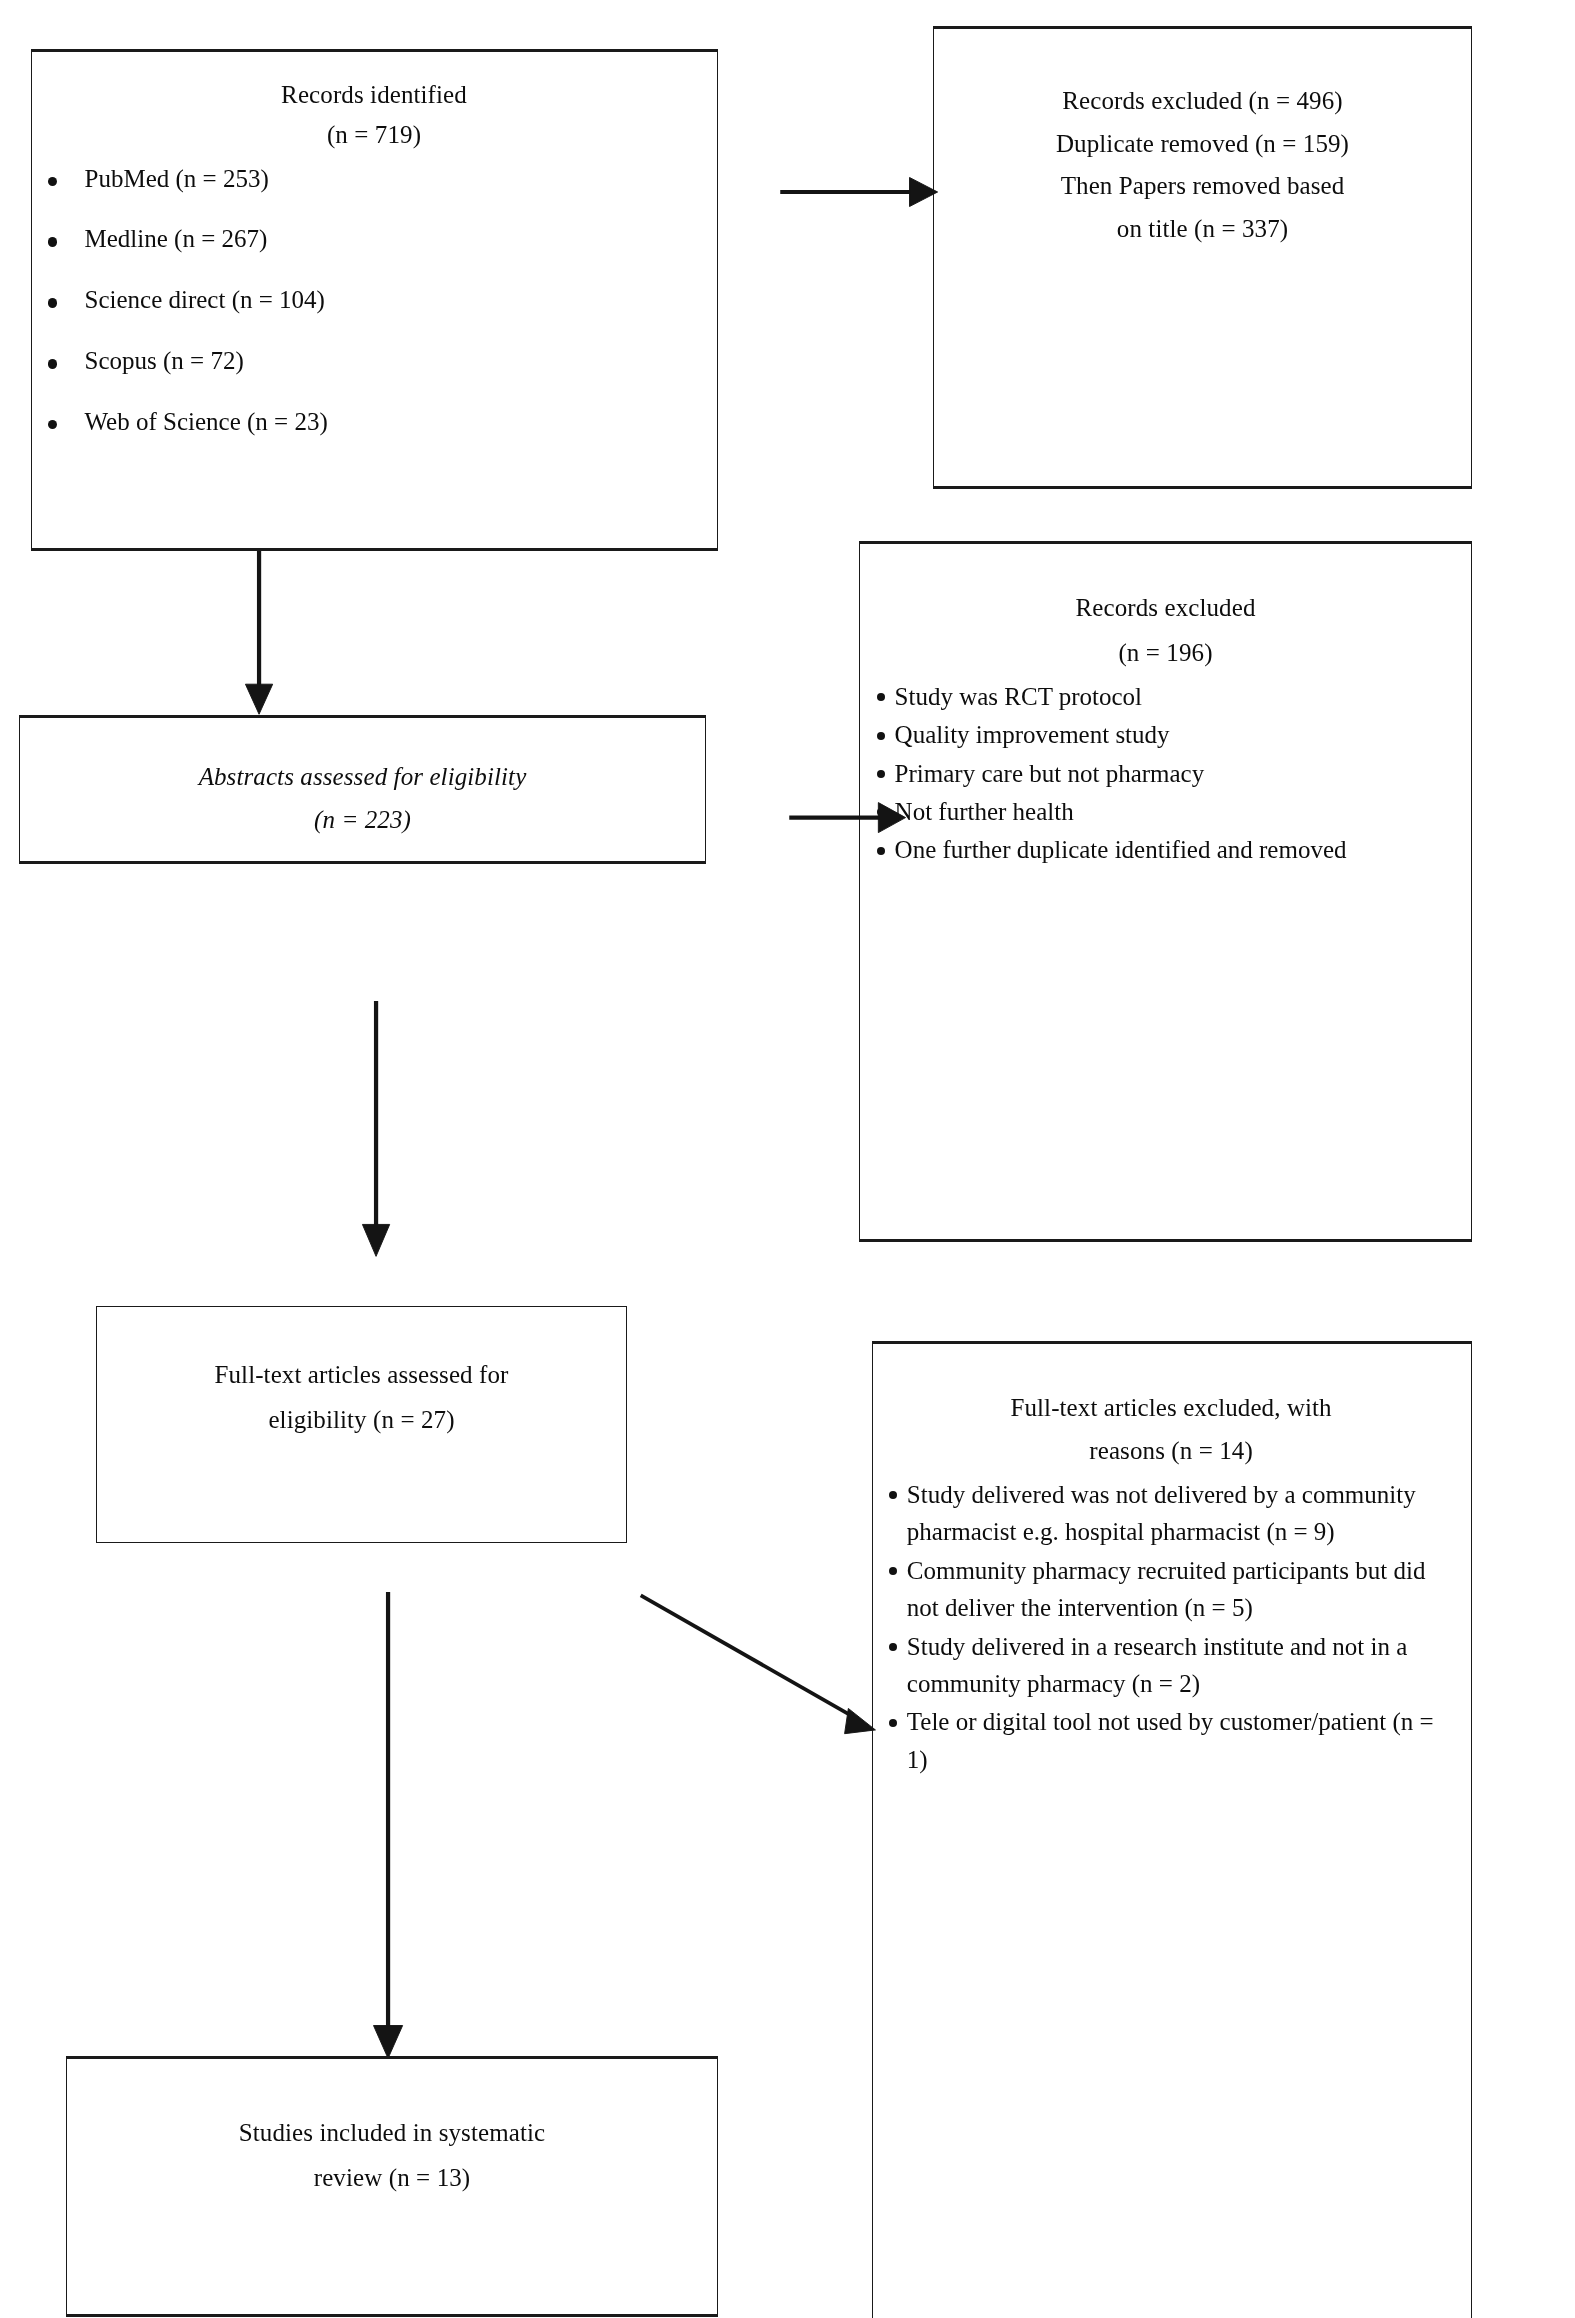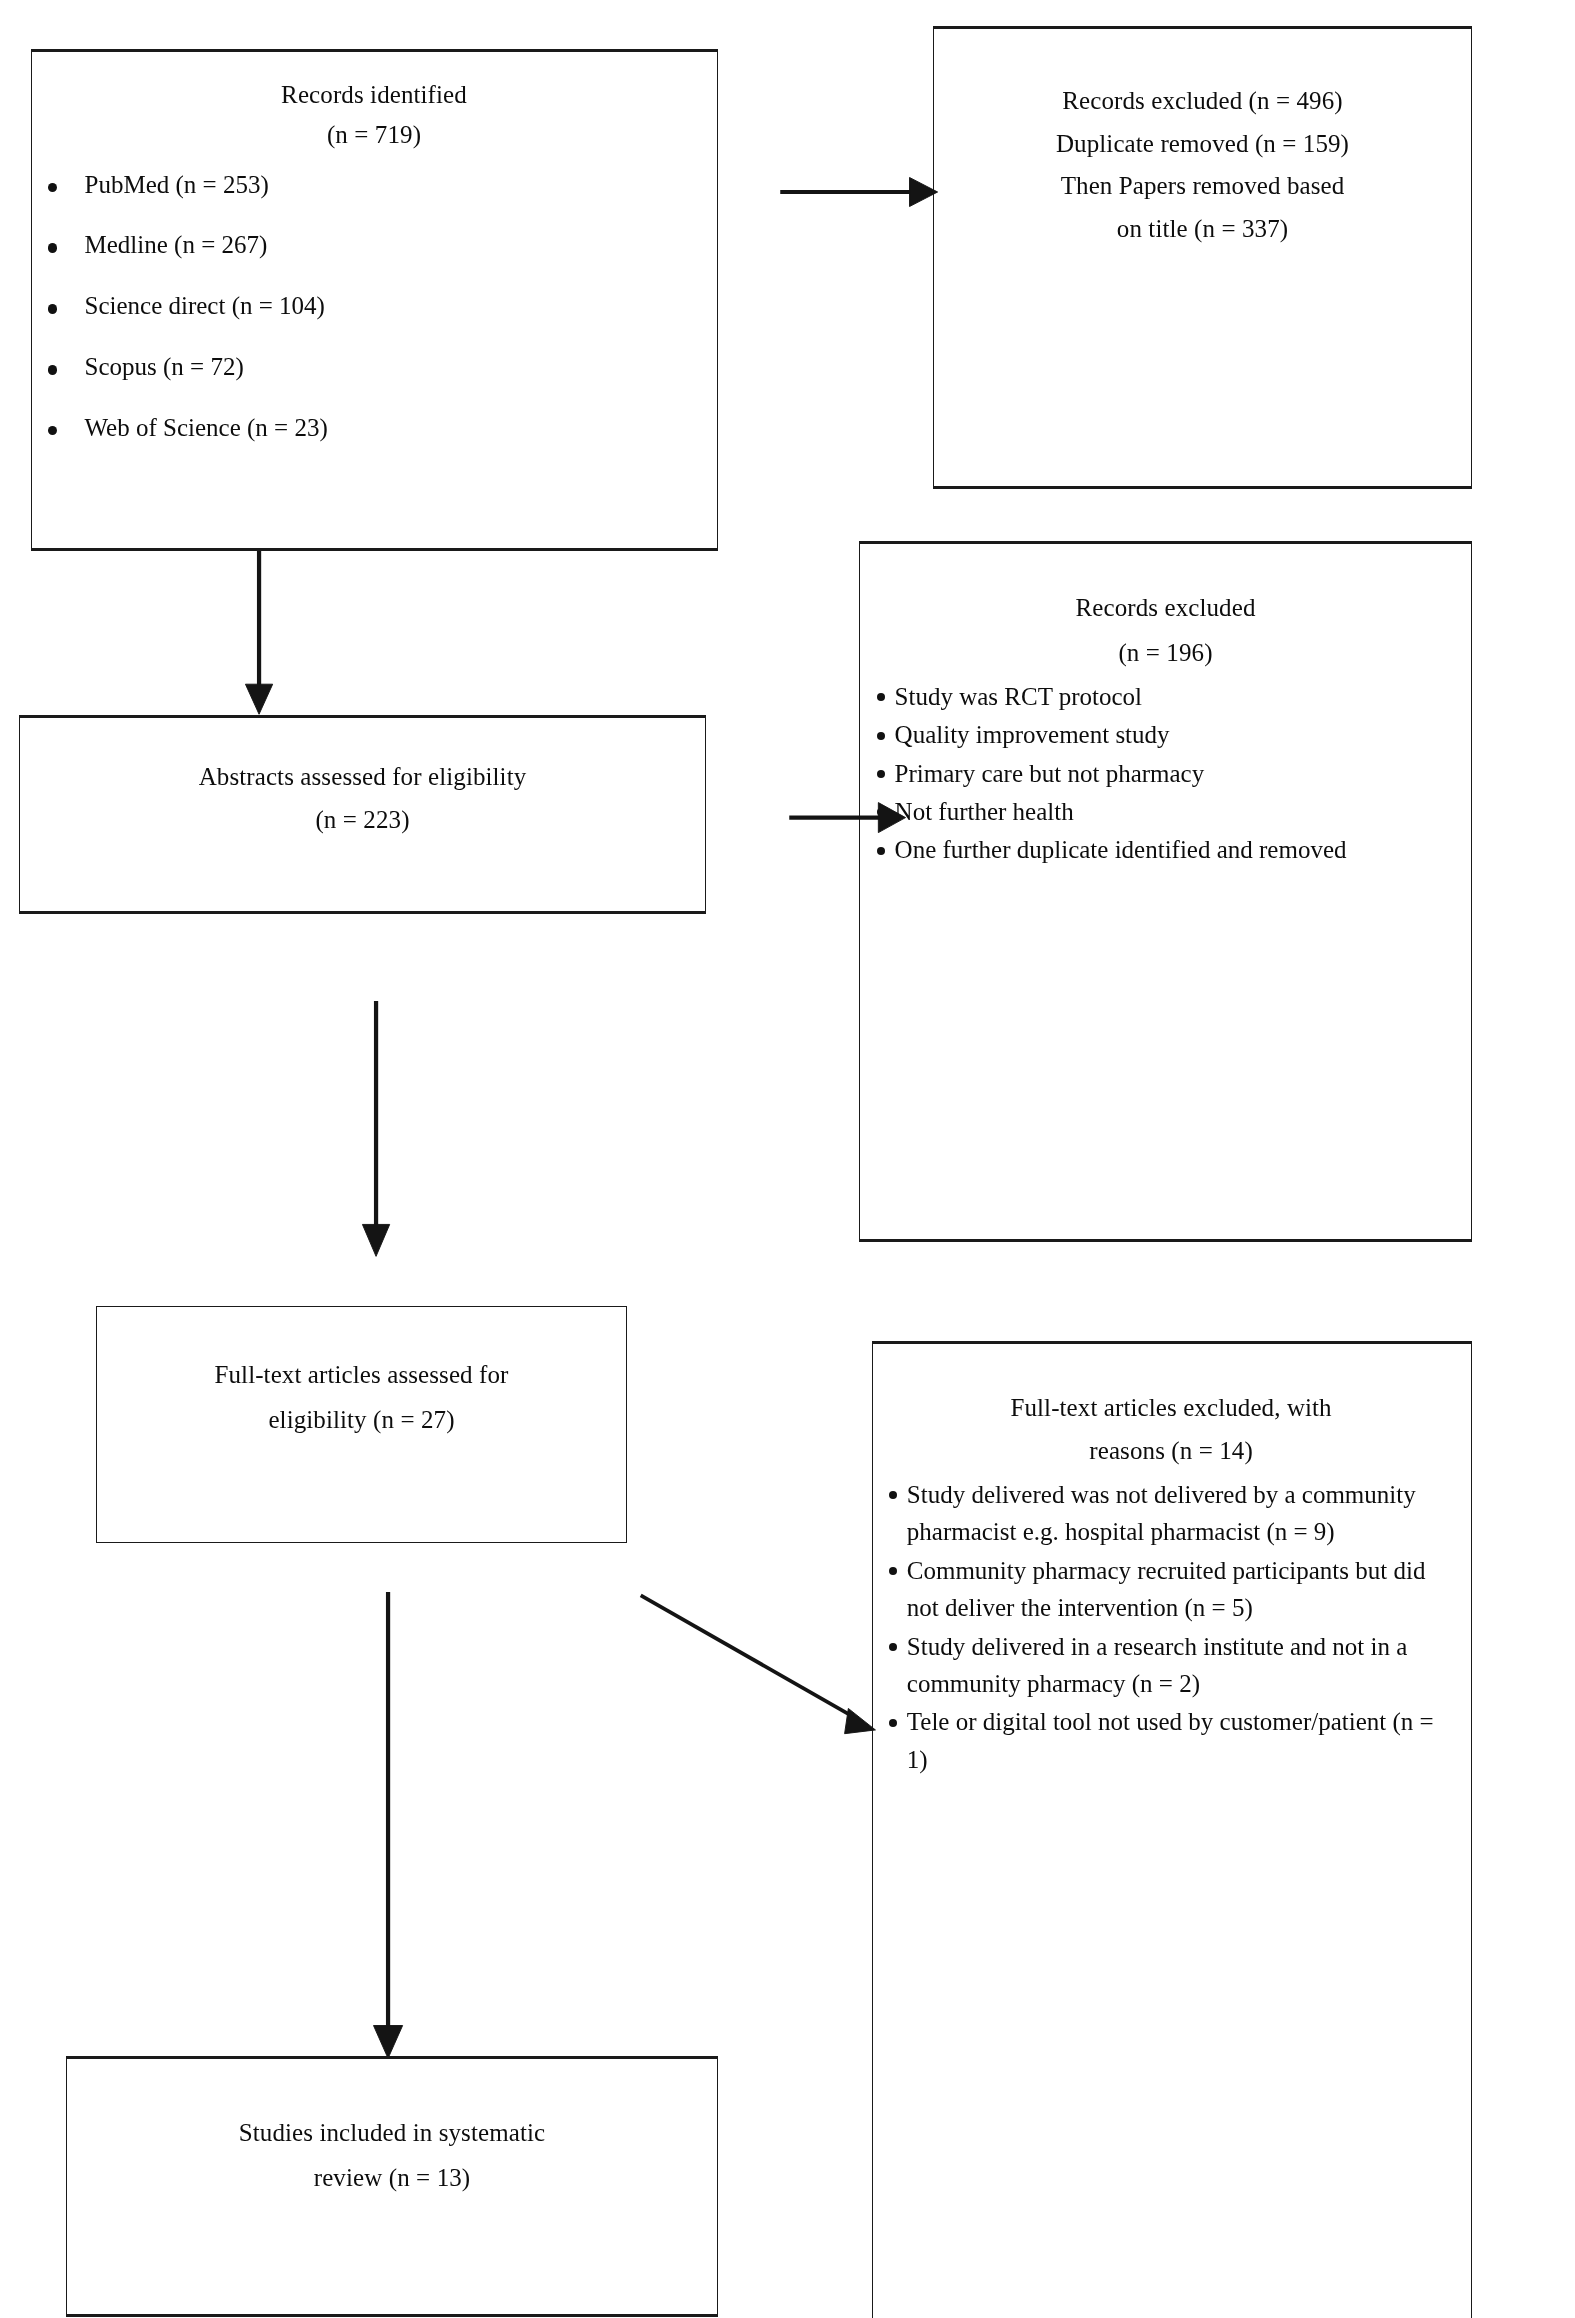--- a/index.html
+++ b/index.html
@@ -97,21 +97,21 @@
 <body>
 
 <div id="canvas">
 
   <div class="flow-box thick-tb" style="left:30.5px; top:49px; width:687px; height:502px;">
     <div class="box-inner" style="top:22.5px;">
       <div class="ttl">
         <span class="ttl-line">Records identified</span>
         <span class="ttl-line">(n = 719)</span>
       </div>
-      <ul class="bullets big-dots" style="margin-top:10px; padding-right:18px;">
+      <ul class="bullets big-dots" style="margin-top:4px; padding-right:18px;">
         <li>PubMed (n = 253)</li>
         <li>Medline (n = 267)</li>
         <li>Science direct (n = 104)</li>
         <li>Scopus (n = 72)</li>
         <li>Web of Science (n = 23)</li>
       </ul>
     </div>
   </div>
 
   <div class="flow-box thick-tb" style="left:933px; top:26px; width:539px; height:463px;">
@@ -128,21 +128,21 @@
   <svg class="conn" style="left:769px; top:166px; width:178px; height:52px;" viewBox="0 0 380 110">
     <line x1="24" y1="55" x2="312" y2="55" stroke-width="9"></line>
     <polygon points="300,24 360,55 300,86" fill="#141414" stroke-width="2"></polygon>
   </svg>
 
   <svg class="conn" style="left:234px; top:549px; width:52px; height:169px;" viewBox="0 0 110 360">
     <line x1="53" y1="4" x2="53" y2="300" stroke-width="9"></line>
     <polygon points="24,288 53,352 82,288" fill="#141414" stroke-width="2"></polygon>
   </svg>
 
-  <div class="flow-box thick-tb" style="left:19px; top:715px; width:687px; height:199px;">
+  <div class="flow-box thick-tb" style="left:19px; top:715px; width:687px; height:149px;font-style:italic;">
     <div class="box-inner" style="top:37px; padding:0 19px;">
       <div class="ttl" style="line-height:1.72;">
         <span class="ttl-line">Abstracts assessed for eligibility</span>
         <span class="ttl-line">(n = 223)</span>
       </div>
     </div>
   </div>
 
   <div class="flow-box thick-tb" style="left:859px; top:541px; width:613px; height:701px;">
     <div class="box-inner" style="top:42px; padding:0 13px 0 13px;">

